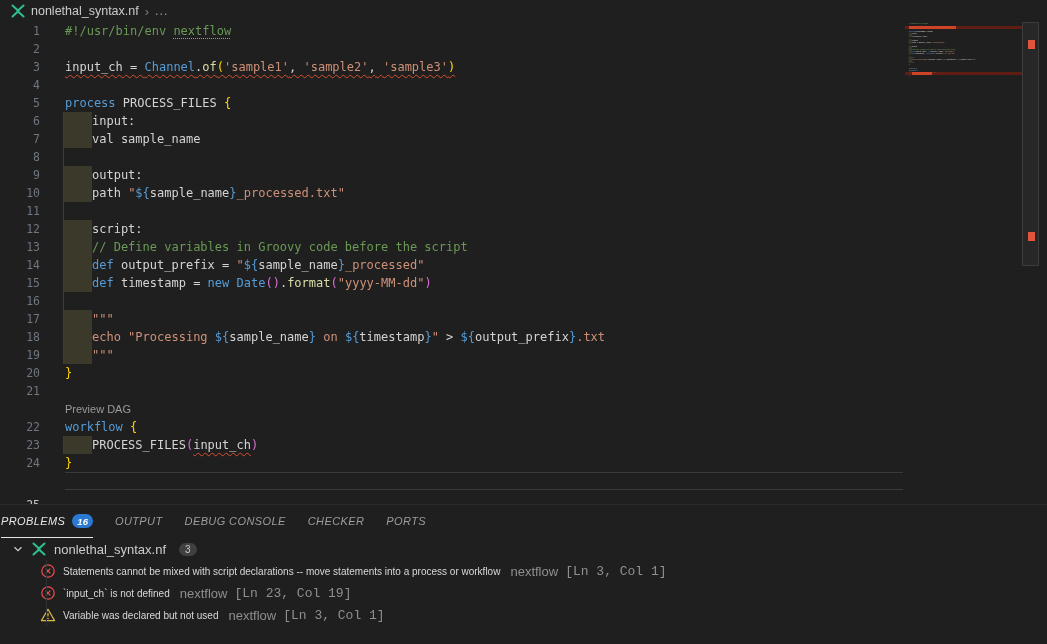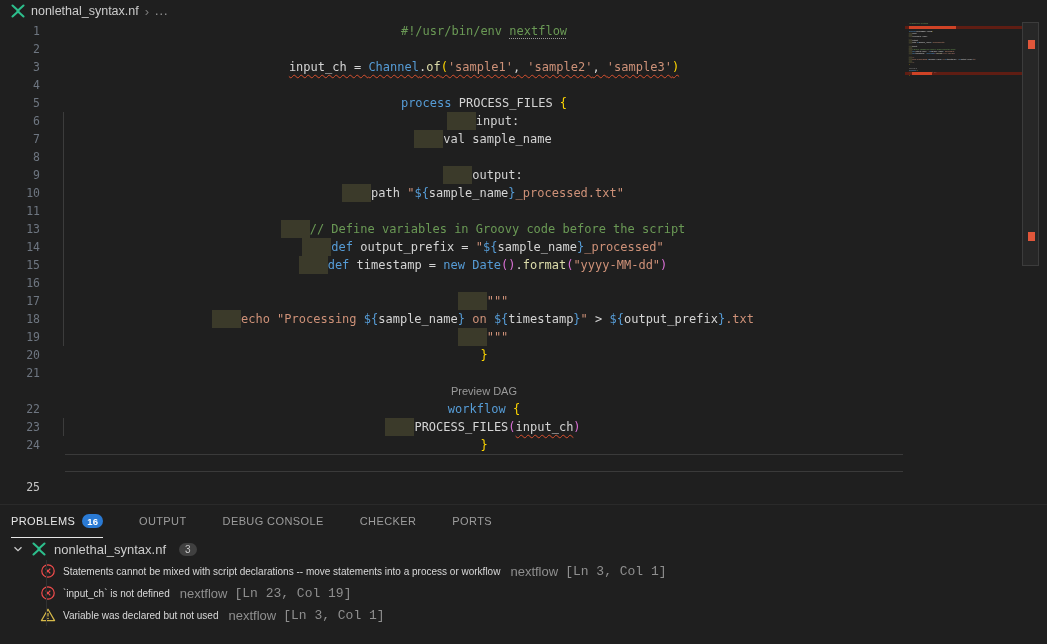--- a/index.html
+++ b/index.html
@@ -11,40 +11,40 @@
   .bc-file{color:#cccccc;}
   .bc-sep{color:#7a7a7a;font-size:13px;margin:0 1px;}
   .bc-more{color:#9a9a9a;letter-spacing:1px;}
   .icon16{width:16px;height:16px;display:inline-block;flex:none;}
   
   .editor{position:absolute;top:22px;left:0;width:1047px;height:481px;}
   .row{display:flex;height:18px;line-height:18px;font-family:"DejaVu Sans Mono","Liberation Mono",monospace;font-size:12px;}
   .ln{width:40px;flex:none;text-align:right;color:#6e7681;font-size:11.5px;margin-right:25px;user-select:none;}
   .row.cur .ln{color:#c6c6c6;margin-top:24px;}
   .code{position:relative;white-space:pre;height:18px;color:#d4d4d4;}
-  .row > .code{flex:1;margin-right:144px;text-align:center;}
+  .row > .code{flex:1;margin-right:144px;}
   .row.cur > .code{border-top:1px solid #3a3a3a;border-bottom:1px solid #3a3a3a;box-sizing:border-box;}
   .iguide{position:absolute;left:-2px;top:0;bottom:0;width:1px;background:#3c3c3c;}
   .iblock{display:inline-block;width:29px;height:18px;margin-left:-2px;vertical-align:top;background:#3b3a2a;}
   .lens{color:#9b9b9b;font-family:"Liberation Sans",sans-serif;font-size:11px;line-height:16px;cursor:pointer;}
   .tk-c{color:#6a9955;} .tk-k{color:#569cd6;} .tk-f{color:#dcdcaa;} .tk-s{color:#ce9178;}
   .tk-t{color:#d4d4d4;} .tk-i{color:#569cd6;} .tk-b1{color:#ffd700;} .tk-b2{color:#da70d6;}
   .werr{text-decoration:underline wavy #d7502e 1px;text-underline-offset:3px;text-decoration-skip-ink:none;}
   .hint{text-decoration:underline dotted #9a9a9a 1px;text-underline-offset:3px;}
   
   .minimap{position:absolute;left:905px;top:22px;width:117px;height:440px;overflow:hidden;}
   .mm-inner{position:absolute;left:4px;top:0;width:2200px;transform:scale(0.12);transform-origin:0 0;}
   .mm-err-bg{position:absolute;left:0;width:117px;height:3px;background:rgba(118,30,16,0.75);}
   .mm-err-seg{position:absolute;height:3px;background:#cf4326;}
   .vslider{position:absolute;left:1022px;top:22px;width:17px;background:rgba(121,121,121,0.10);
            border:1px solid rgba(125,125,125,0.25);box-sizing:border-box;}
   .ruler-mark{position:absolute;left:1028px;width:7px;height:9px;background:#e0563a;}
   
   .panel{position:absolute;top:504px;left:0;right:0;bottom:0;background:#1f1f1f;border-top:1px solid #2a2a2a;}
-  .tabs{height:33px;display:flex;align-items:stretch;padding-left:11px;gap:36px;}
+  .tabs{height:33px;display:flex;align-items:stretch;padding-left:1px;gap:22px;font-style:italic;}
   .tab{display:flex;align-items:center;gap:7px;font-size:11px;letter-spacing:0.4px;color:#9d9d9d;
        border-bottom:1px solid transparent;box-sizing:border-box;cursor:pointer;}
   .tab.active{color:#e7e7e7;border-bottom-color:#e7e7e7;}
   .badge{background:#2a7ad4;color:#ffffff;font-size:9.5px;font-weight:bold;letter-spacing:0;
          border-radius:10px;padding:1.5px 5px;min-width:8px;text-align:center;}
   .tree{position:relative;}
   .file-row{height:22px;display:flex;align-items:center;padding-left:10px;gap:5px;cursor:pointer;}
   .file-name{font-size:13px;color:#cccccc;margin-left:2px;}
   .count-badge{background:#404040;color:#c8c8c8;font-size:10px;border-radius:9px;padding:1px 6px;margin-left:8px;}
   .prob-row{height:22px;display:flex;align-items:center;padding-left:40px;gap:7px;cursor:pointer;}
@@ -108,20 +108,24 @@
           <div class="ln">9</div>
           <div class="code"><span class="iguide"></span><span class="iblock"></span><span class="tk-t">output:</span></div>
         </div>
         <div class="row">
           <div class="ln">10</div>
           <div class="code"><span class="iguide"></span><span class="iblock"></span><span class="tk-t">path </span><span class="tk-s">"</span><span class="tk-i">${</span><span class="tk-t">sample_name</span><span class="tk-i">}</span><span class="tk-s">_processed.txt"</span></div>
         </div>
         <div class="row">
           <div class="ln">11</div>
           <div class="code"><span class="iguide"></span></div>
+        </div>
+        <div class="row">
+          <div class="ln">12</div>
+          <div class="code"><span class="iguide"></span><span class="iblock"></span><span class="tk-t">script:</span></div>
         </div>
         <div class="row">
           <div class="ln">13</div>
           <div class="code"><span class="iguide"></span><span class="iblock"></span><span class="tk-c">// Define variables in Groovy code before the script</span></div>
         </div>
         <div class="row">
           <div class="ln">14</div>
           <div class="code"><span class="iguide"></span><span class="iblock"></span><span class="tk-k">def </span><span class="tk-t">output_prefix = </span><span class="tk-s">"</span><span class="tk-i">${</span><span class="tk-t">sample_name</span><span class="tk-i">}</span><span class="tk-s">_processed"</span></div>
         </div>
         <div class="row">

